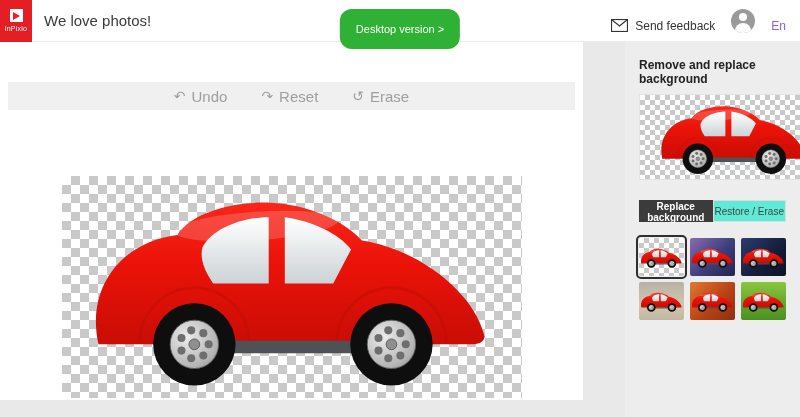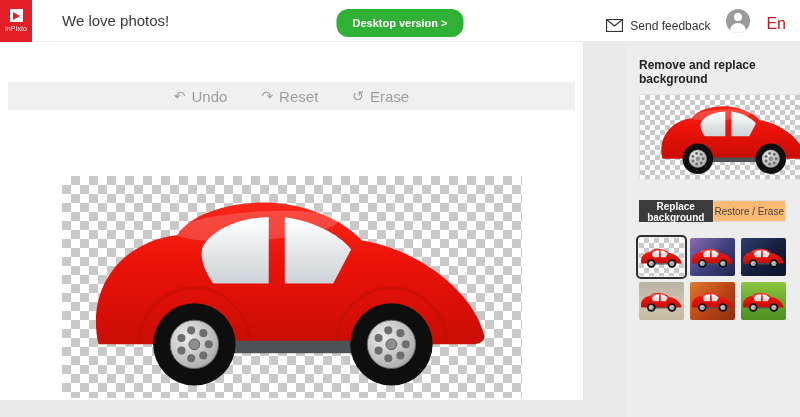--- a/index.html
+++ b/index.html
@@ -1,38 +1,38 @@
 <!DOCTYPE html>
 <html><head>
 <meta charset="utf-8">
 <style>
   * { margin:0; padding:0; box-sizing:border-box; }
   html,body { width:800px; height:417px; overflow:hidden; }
   body { font-family:"Liberation Sans", sans-serif; background:#e9e9e9; position:relative; }
 
   
   .header { position:absolute; top:0; left:0; width:800px; height:42px; background:#fff;
-            border-bottom:1px solid #ececec; display:flex; align-items:center; padding:0 14px 0 0; z-index:5;gap:18px; }
+            border-bottom:1px solid #ececec; display:flex; align-items:center; padding:0 14px 0 0; z-index:5; }
   .logo { width:32px; height:42px; background:#e31e24; display:flex; flex-direction:column;
           align-items:center; justify-content:center; gap:3px; margin-right:12px; }
   .logo-glyph { width:13px; height:13px; background:#fff; position:relative; }
   .logo-glyph::after { content:""; position:absolute; left:3px; top:3px; border-left:7px solid #e31e24;
           border-top:4px solid transparent; border-bottom:4px solid transparent; }
   .logo-text { color:#fff; font-size:7px; letter-spacing:.2px; }
   .app-title { font-size:15px; color:#3a3a3a; }
-  .desktop-btn { position:absolute; left:50%; transform:translateX(-50%); top:9px; height:28px;
+  .desktop-btn { position:absolute; left:50%; transform:translateX(-50%); top:9px; height:40px;
           background:#2eb135; color:#fff; border:none; border-radius:12px; font-size:11px;
-          font-weight:bold; padding:0 16px; cursor:pointer; font-family:inherit; }
+          font-weight:normal; padding:0 16px; cursor:pointer; font-family:inherit; }
   .header-right { margin-left:auto; display:flex; align-items:flex-end; gap:16px; }
   .feedback { display:flex; align-items:center; gap:7px; cursor:pointer; }
   .feedback-label { font-size:12px; color:#333; }
   .avatar { width:24px; height:24px; border-radius:50%; background:#9a9a9a; position:relative; overflow:hidden; cursor:pointer; }
   .avatar::before { content:""; position:absolute; left:8px; top:4px; width:8px; height:8px; border-radius:50%; background:#fff; }
   .avatar::after { content:""; position:absolute; left:4px; top:14px; width:16px; height:12px; border-radius:8px 8px 0 0; background:#fff; }
-  .lang { font-size:16px; color:#b91c1c; cursor:pointer; }
+  .lang { font-size:12px; color:#8b5cf6; cursor:pointer; }
 
   
   .editor { position:absolute; top:42px; left:0; width:583px; bottom:17px; background:#fff; }
   .edit-toolbar { margin:40px 8px 0 8px; height:28px; background:#f0f0f0; display:flex;
           align-items:center; justify-content:center; gap:34px; }
   .tool-btn { display:flex; align-items:center; gap:6px; background:none; border:none;
           cursor:pointer; font-family:inherit; }
   .tool-icon { font-size:14px; color:#9e9e9e; line-height:1; }
   .tool-label { font-size:15px; color:#9e9e9e; }
 
@@ -47,21 +47,21 @@
 
   .canvas { width:460px; height:222px; margin:66px auto 0 auto; display:flex;
           align-items:center; justify-content:center; }
 
   
   .panel { position:absolute; top:42px; right:0; width:175px; bottom:0; background:#ededed; padding:16px 14px; }
   .panel-title { font-size:12px; font-weight:bold; color:#222; margin-bottom:8px; }
   .preview { width:189px; height:86px; display:flex; align-items:center; justify-content:center;
           border:1px solid #e3e3e3; }
   .mode-tabs { display:flex; margin-top:20px; }
-  .mode-tab { flex:1; height:22px; font-size:10px; border:1px solid #dcdcdc; background:#fdba74;
+  .mode-tab { flex:1; height:22px; font-size:10px; border:1px solid #dcdcdc; background:#5eead4;
           color:#444; cursor:pointer; font-family:inherit; }
   .mode-tab.active { background:#3b3b3b; color:#fff; border-color:#3b3b3b; font-weight:bold; }
   .thumb-grid { margin-top:16px; display:grid; grid-template-columns:repeat(3,1fr); gap:6px; }
   .thumb { height:38px; display:flex; align-items:center; justify-content:center;
           cursor:pointer; border-radius:2px; overflow:hidden; }
   .thumb.selected { outline:2px solid #2f2f2f; outline-offset:1px; }
 </style>
 </head>
 <body>
 

